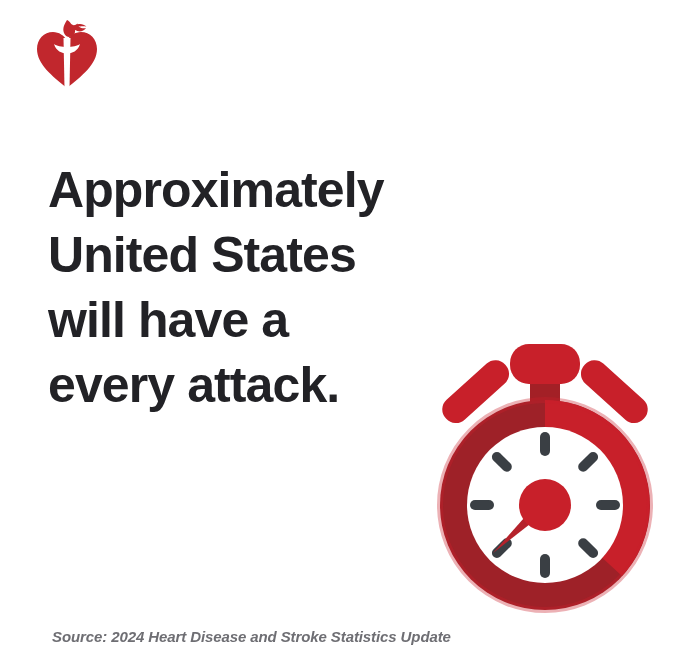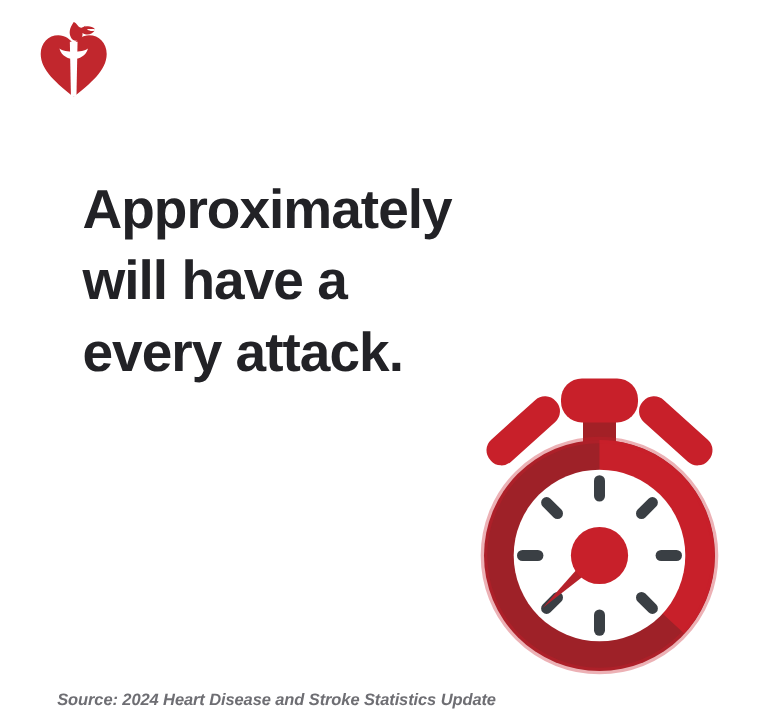--- a/index.html
+++ b/index.html
@@ -37,21 +37,20 @@
     position: absolute;
     left: 48px;
     top: 158px;
     width: 430px;
     font-weight: 700;
     font-size: 50px;
     line-height: 65px;
     letter-spacing: -0.9px;
     color: #222226;
     font-family: "Liberation Sans", sans-serif;
-    margin-left: 27px;
   }
   .headline .line { display: block; white-space: nowrap; }
   .hl-accent { color: #C8202A; }
 
   
   .source {
     position: absolute;
     left: 52px;
     top: 628px;
     font-size: 15px;
@@ -88,20 +87,21 @@
       <path d="M26 28 C31 32 47 32 52 28 C50 35 44 37.5 39 37.5 C34 37.5 28 35 26 28 Z" fill="#FFFFFF"></path>
 
       <path d="M39 4 C35 10 34.5 14 36.5 18 C37.5 20 39.5 21 41 21 C45 21 47.5 18 47 14 C51 16.5 55.5 15.5 58 12 C53.5 13 50 11 49.5 7.5 C47 10 44 9.5 42.5 7 C41.5 5.5 40.5 4.5 39 4 Z" fill="#C1272D"></path>
 
       <path d="M46.5 9.5 C51 7 55 7.5 58.5 10.5 C54 10 50 11 46.5 9.5 Z" fill="#C1272D"></path>
     </svg>
   </div>
 
   <div class="headline">
     <span class="line">Approximately</span>
+    <span class="line">United States</span>
     <span class="line">will have a</span>
     <span class="line">every attack.</span>
   </div>
 
   <div class="stopwatch">
     <svg viewBox="0 0 270 290" xmlns="http://www.w3.org/2000/svg" aria-hidden="true">
 
       <rect x="120" y="42" width="30" height="44" rx="3" fill="#A32026"></rect>
 
       <rect x="100" y="14" width="70" height="40" rx="19" fill="#C8202A"></rect>

